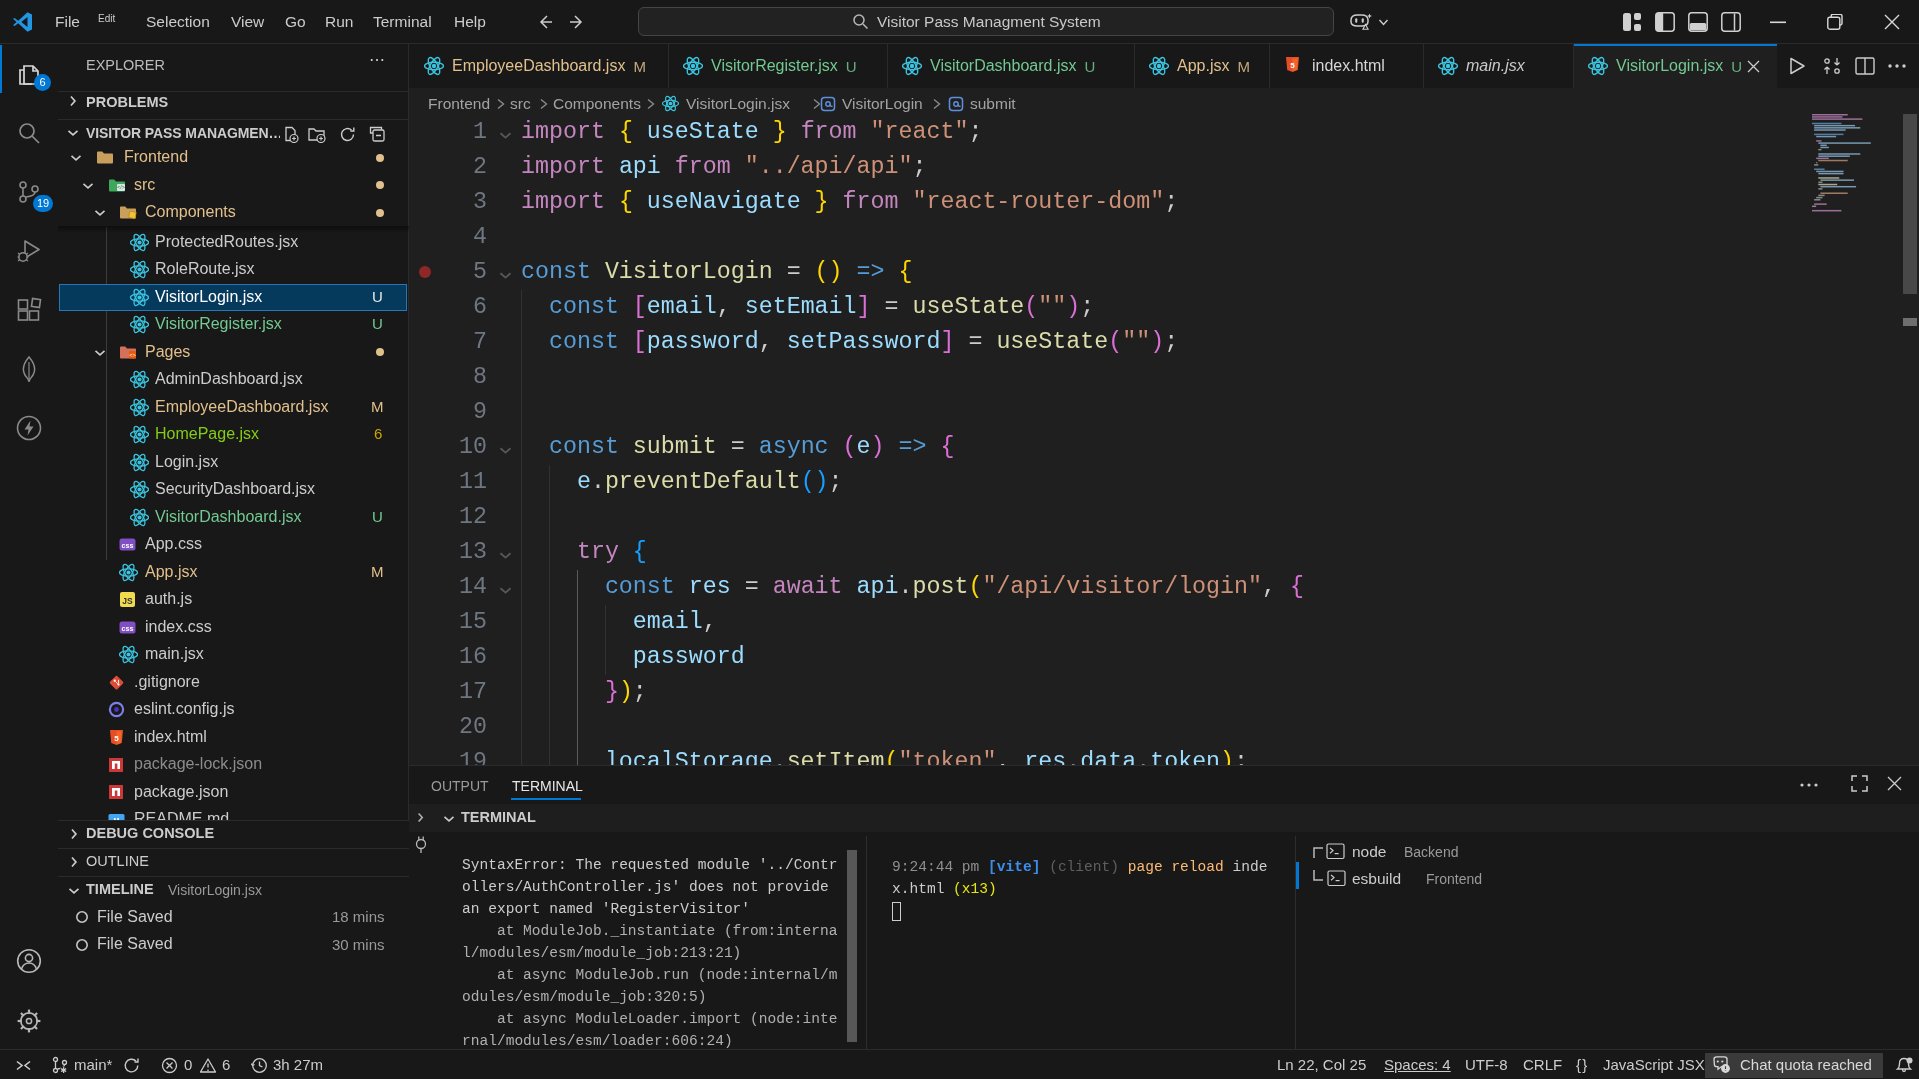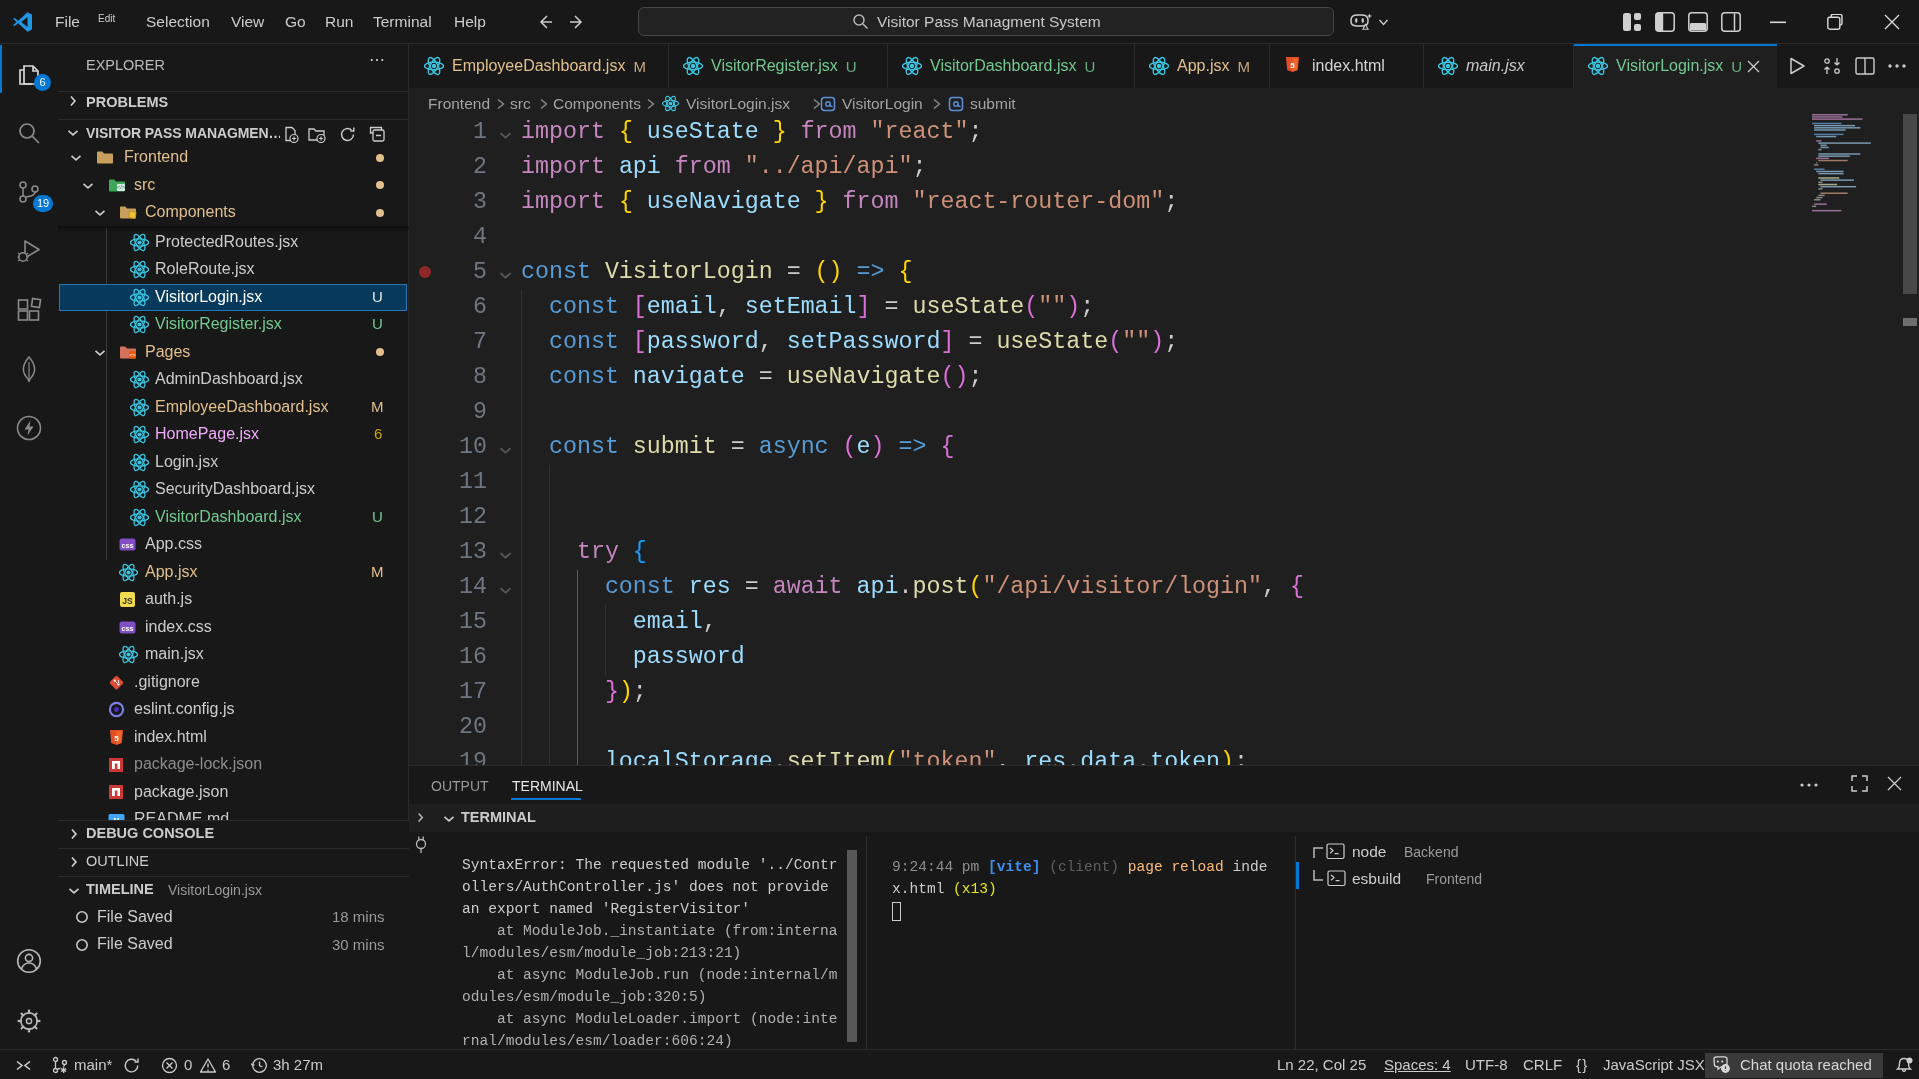--- a/index.html
+++ b/index.html
@@ -252,21 +252,21 @@
 <div class="r" style="left:97px;top:353.75px;color:#e2c08d;font-size:16px">EmployeeDashboard.jsx</div>
 <div class="r" style="left:313px;top:353.75px;color:#e2c08d;font-size:15px">M</div>
 <svg class="abs" style="left:72px;top:381.25px" width="19" height="19" viewBox="0 0 19 19">
       <g transform="translate(9.5,9.5)" stroke="#3BC4E0" fill="none" stroke-width="1.33">
         <ellipse rx="9.025" ry="3.61" transform="rotate(0)"></ellipse>
         <ellipse rx="9.025" ry="3.61" transform="rotate(60)"></ellipse>
         <ellipse rx="9.025" ry="3.61" transform="rotate(120)"></ellipse>
         <circle r="2.09" fill="#3BC4E0" stroke="none"></circle>
       </g>
     </svg>
-<div class="r" style="left:97px;top:381.25px;color:#f0abfc;font-size:16px">HomePage.jsx</div>
+<div class="r" style="left:97px;top:381.25px;color:#84cc16;font-size:16px">HomePage.jsx</div>
 <div class="r" style="left:316px;top:381.25px;color:#cca700;font-size:15px">6</div>
 <svg class="abs" style="left:72px;top:408.75px" width="19" height="19" viewBox="0 0 19 19">
       <g transform="translate(9.5,9.5)" stroke="#3BC4E0" fill="none" stroke-width="1.33">
         <ellipse rx="9.025" ry="3.61" transform="rotate(0)"></ellipse>
         <ellipse rx="9.025" ry="3.61" transform="rotate(60)"></ellipse>
         <ellipse rx="9.025" ry="3.61" transform="rotate(120)"></ellipse>
         <circle r="2.09" fill="#3BC4E0" stroke="none"></circle>
       </g>
     </svg>
 <div class="r" style="left:97px;top:408.75px;color:#cccccc;font-size:16px">Login.jsx</div>
@@ -544,25 +544,25 @@
 <div class="ln" style="left:0;top:141px">3</div>
 <div class="cl" style="top:141px"><span style="color:#C586C0">import&nbsp;</span><span style="color:#FFD700">{</span><span style="color:#9CDCFE">&nbsp;useNavigate&nbsp;</span><span style="color:#FFD700">}</span><span style="color:#C586C0">&nbsp;from&nbsp;</span><span style="color:#CE9178">"react-router-dom"</span><span style="color:#cccccc">;</span></div>
 <div class="ln" style="left:0;top:176px">4</div>
 <div class="ln" style="left:0;top:211px">5</div>
 <div class="cl" style="top:211px"><span style="color:#569CD6">const&nbsp;</span><span style="color:#DCDCAA">VisitorLogin&nbsp;</span><span style="color:#cccccc">=&nbsp;</span><span style="color:#FFD700">()</span><span style="color:#cccccc">&nbsp;</span><span style="color:#569CD6">=&gt;</span><span style="color:#cccccc">&nbsp;</span><span style="color:#FFD700">{</span></div>
 <div class="ln" style="left:0;top:246px">6</div>
 <div class="cl" style="top:246px"><span style="color:#cccccc">&nbsp;&nbsp;</span><span style="color:#569CD6">const&nbsp;</span><span style="color:#DA70D6">[</span><span style="color:#9CDCFE">email</span><span style="color:#cccccc">,&nbsp;</span><span style="color:#9CDCFE">setEmail</span><span style="color:#DA70D6">]</span><span style="color:#cccccc">&nbsp;=&nbsp;</span><span style="color:#DCDCAA">useState</span><span style="color:#DA70D6">(</span><span style="color:#CE9178">""</span><span style="color:#DA70D6">)</span><span style="color:#cccccc">;</span></div>
 <div class="ln" style="left:0;top:281px">7</div>
 <div class="cl" style="top:281px"><span style="color:#cccccc">&nbsp;&nbsp;</span><span style="color:#569CD6">const&nbsp;</span><span style="color:#DA70D6">[</span><span style="color:#9CDCFE">password</span><span style="color:#cccccc">,&nbsp;</span><span style="color:#9CDCFE">setPassword</span><span style="color:#DA70D6">]</span><span style="color:#cccccc">&nbsp;=&nbsp;</span><span style="color:#DCDCAA">useState</span><span style="color:#DA70D6">(</span><span style="color:#CE9178">""</span><span style="color:#DA70D6">)</span><span style="color:#cccccc">;</span></div>
 <div class="ln" style="left:0;top:316px">8</div>
-<div class="cl" style="top:316px"><span style="color:#cccccc">&nbsp;&nbsp;</span><span style="color:#569CD6">const&nbsp;</span><span style="color:#9CDCFE">navigate&nbsp;</span><span style="color:#cccccc">=&nbsp;</span><span style="color:#DCDCAA">useNavigate</span><span style="color:#DA70D6">()</span><span style="color:#cccccc">;</span></div>
 <div class="ln" style="left:0;top:351px">9</div>
 <div class="ln" style="left:0;top:386px">10</div>
 <div class="cl" style="top:386px"><span style="color:#cccccc">&nbsp;&nbsp;</span><span style="color:#569CD6">const&nbsp;</span><span style="color:#DCDCAA">submit&nbsp;</span><span style="color:#cccccc">=&nbsp;</span><span style="color:#569CD6">async&nbsp;</span><span style="color:#DA70D6">(</span><span style="color:#9CDCFE">e</span><span style="color:#DA70D6">)</span><span style="color:#cccccc">&nbsp;</span><span style="color:#569CD6">=&gt;</span><span style="color:#cccccc">&nbsp;</span><span style="color:#DA70D6">{</span></div>
 <div class="ln" style="left:0;top:421px">11</div>
+<div class="cl" style="top:421px"><span style="color:#cccccc">&nbsp;&nbsp;&nbsp;&nbsp;</span><span style="color:#9CDCFE">e</span><span style="color:#cccccc">.</span><span style="color:#DCDCAA">preventDefault</span><span style="color:#179FFF">()</span><span style="color:#cccccc">;</span></div>
 <div class="ln" style="left:0;top:456px">12</div>
 <div class="ln" style="left:0;top:491px">13</div>
 <div class="cl" style="top:491px"><span style="color:#cccccc">&nbsp;&nbsp;&nbsp;&nbsp;</span><span style="color:#C586C0">try&nbsp;</span><span style="color:#179FFF">{</span></div>
 <div class="ln" style="left:0;top:526px">14</div>
 <div class="cl" style="top:526px"><span style="color:#cccccc">&nbsp;&nbsp;&nbsp;&nbsp;&nbsp;&nbsp;</span><span style="color:#569CD6">const&nbsp;</span><span style="color:#9CDCFE">res&nbsp;</span><span style="color:#cccccc">=&nbsp;</span><span style="color:#C586C0">await&nbsp;</span><span style="color:#9CDCFE">api</span><span style="color:#cccccc">.</span><span style="color:#DCDCAA">post</span><span style="color:#FFD700">(</span><span style="color:#CE9178">"/api/visitor/login"</span><span style="color:#cccccc">,&nbsp;</span><span style="color:#DA70D6">{</span></div>
 <div class="ln" style="left:0;top:561px">15</div>
 <div class="cl" style="top:561px"><span style="color:#cccccc">&nbsp;&nbsp;&nbsp;&nbsp;&nbsp;&nbsp;&nbsp;&nbsp;</span><span style="color:#9CDCFE">email</span><span style="color:#cccccc">,</span></div>
 <div class="ln" style="left:0;top:596px">16</div>
 <div class="cl" style="top:596px"><span style="color:#cccccc">&nbsp;&nbsp;&nbsp;&nbsp;&nbsp;&nbsp;&nbsp;&nbsp;</span><span style="color:#9CDCFE">password</span></div>
 <div class="ln" style="left:0;top:631px">17</div>

